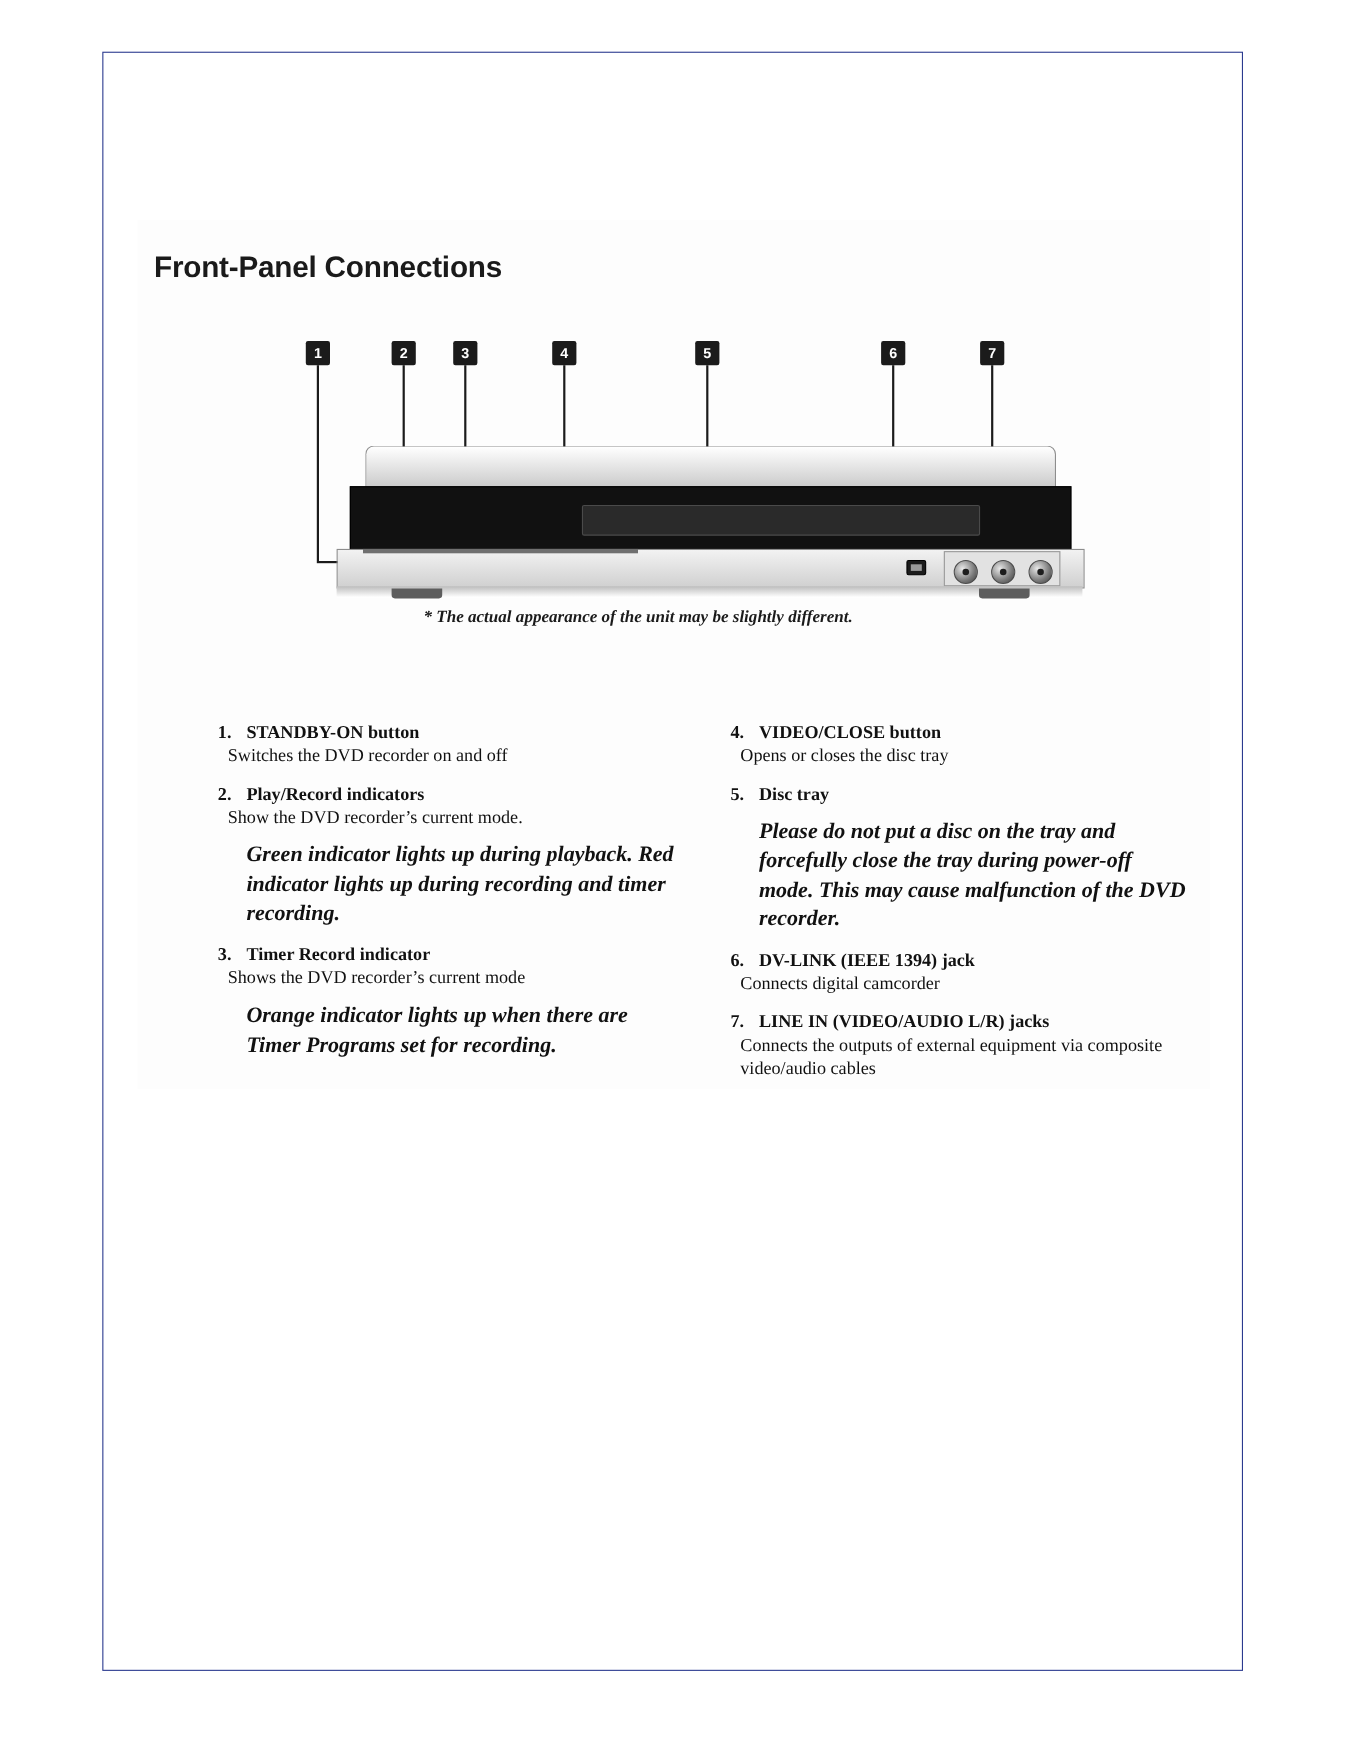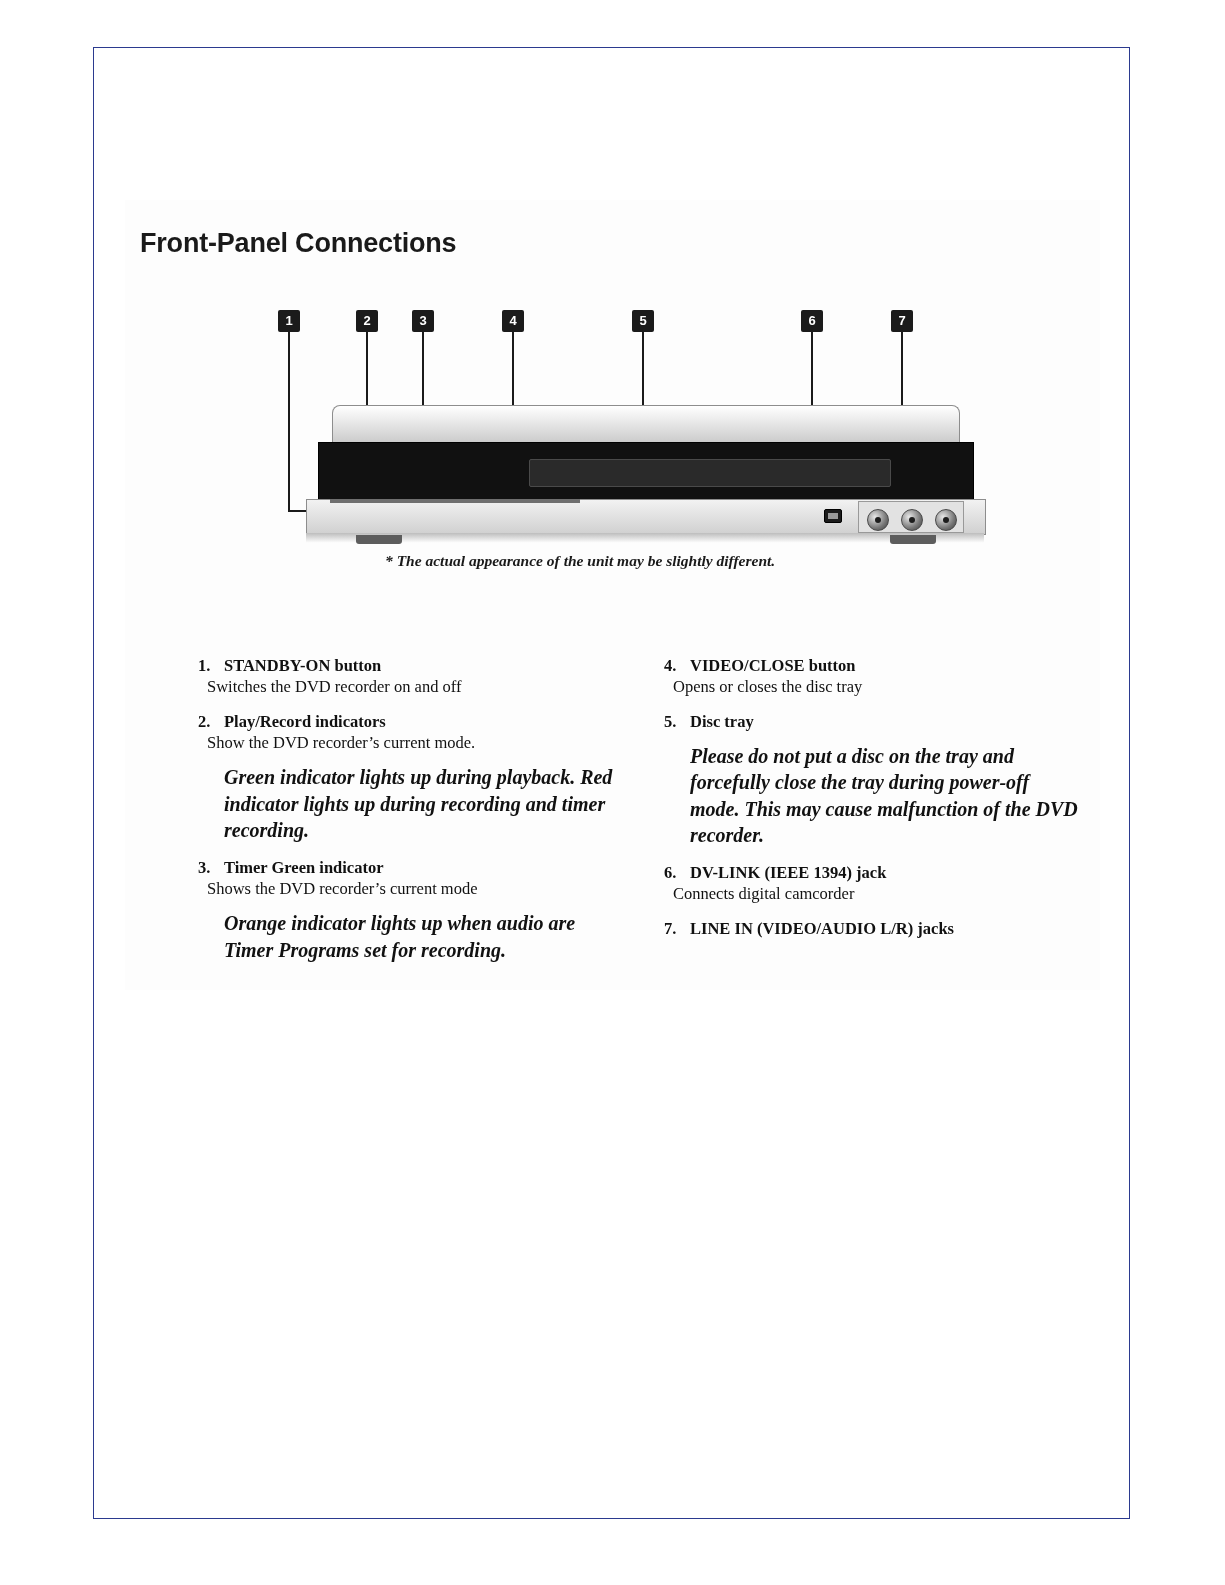--- a/index.html
+++ b/index.html
@@ -327,24 +327,24 @@
           <span class="item-num">2.</span>
           <span>Play/Record indicators</span>
         </div>
         <div class="item-desc">Show the DVD recorder’s current mode.</div>
         <div class="item-note">Green indicator lights up during playback. Red indicator lights up during recording and timer recording.</div>
       </div>
 
       <div class="item">
         <div class="item-head">
           <span class="item-num">3.</span>
-          <span>Timer Green indicator</span>
+          <span>Timer Record indicator</span>
         </div>
         <div class="item-desc">Shows the DVD recorder’s current mode</div>
-        <div class="item-note">Orange indicator lights up when audio are Timer Programs set for recording.</div>
+        <div class="item-note">Orange indicator lights up when there are Timer Programs set for recording.</div>
       </div>
 
     </div>
 
     <div class="legend-col">
 
       <div class="item">
         <div class="item-head">
           <span class="item-num">4.</span>
           <span>VIDEO/CLOSE button</span>
@@ -366,19 +366,20 @@
           <span>DV-LINK (IEEE 1394) jack</span>
         </div>
         <div class="item-desc">Connects digital camcorder</div>
       </div>
 
       <div class="item">
         <div class="item-head">
           <span class="item-num">7.</span>
           <span>LINE IN (VIDEO/AUDIO L/R) jacks</span>
         </div>
+        <div class="item-desc">Connects the outputs of external equipment via composite video/audio cables</div>
       </div>
 
     </div>
   </div>
 </div>
 
 <div class="url-bottom"></div>
 
 </body></html>

